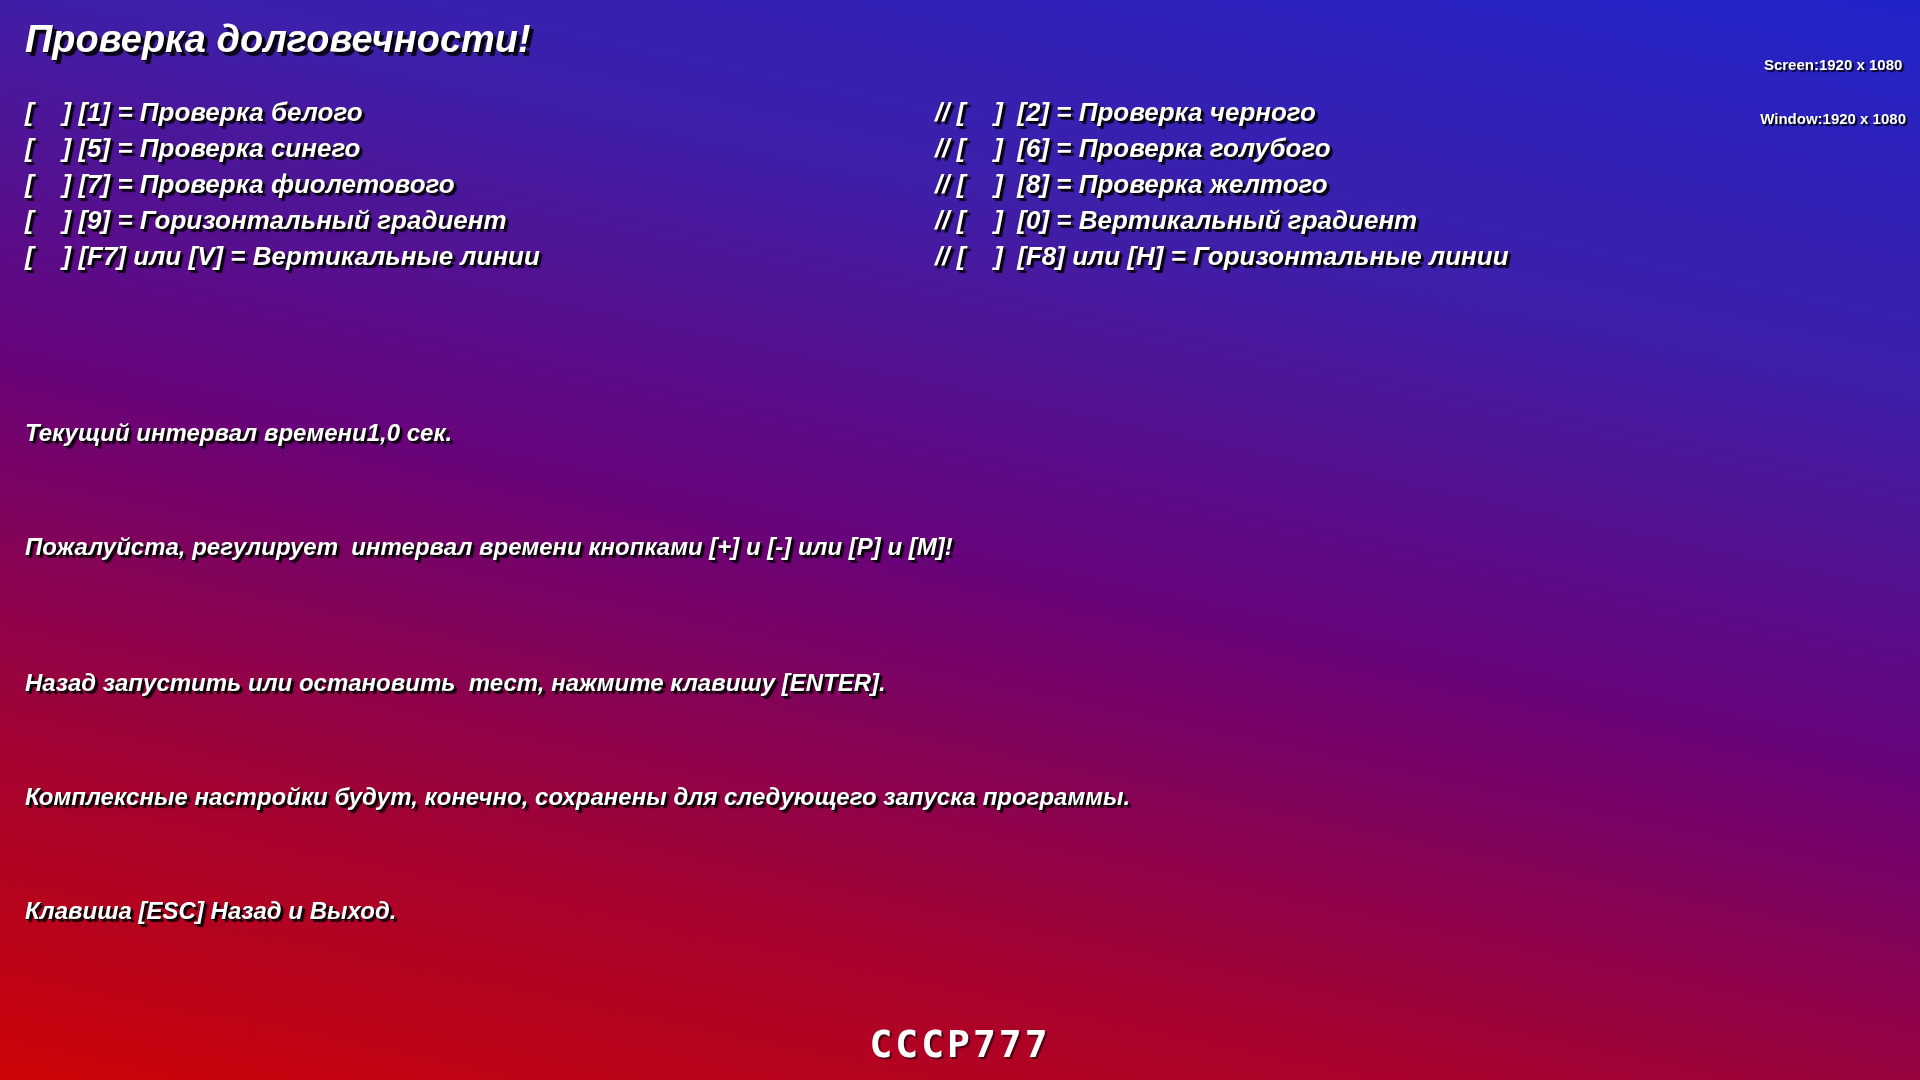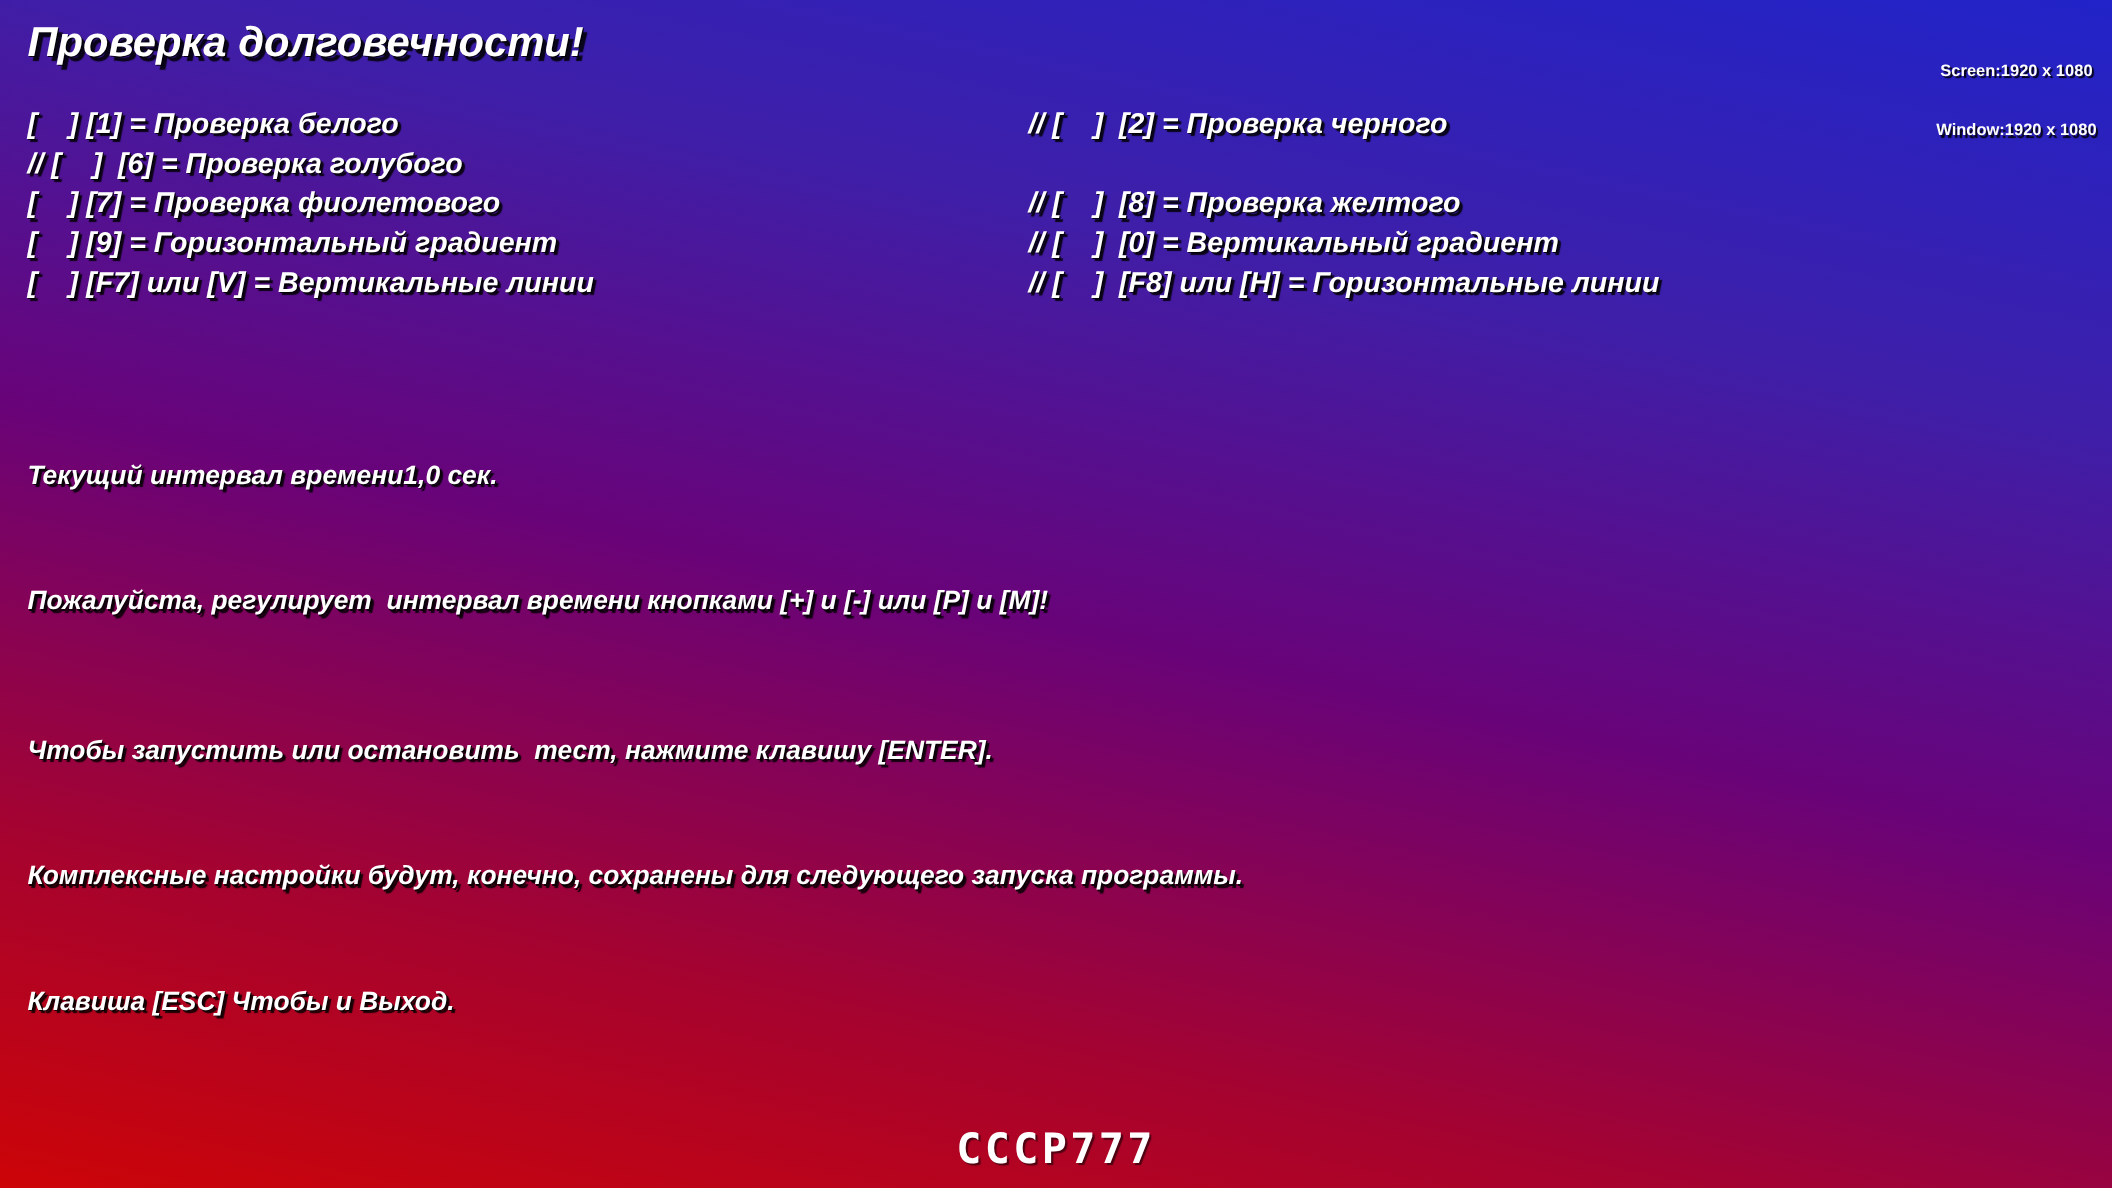--- a/index.html
+++ b/index.html
@@ -96,20 +96,21 @@
     <div>Screen:1920 x 1080</div>
     <div>Window:1920 x 1080</div>
   </div>
 
   <div class="menu">
     <div class="menu-row txt">
       <span class="menu-left">[    ] [1] = Проверка белого</span>
       <span class="menu-right">// [    ]  [2] = Проверка черного</span>
     </div>
     <div class="menu-row txt">
+      <span class="menu-left">[    ] [5] = Проверка синего</span>
       <span class="menu-right">// [    ]  [6] = Проверка голубого</span>
     </div>
     <div class="menu-row txt">
       <span class="menu-left">[    ] [7] = Проверка фиолетового</span>
       <span class="menu-right">// [    ]  [8] = Проверка желтого</span>
     </div>
     <div class="menu-row txt">
       <span class="menu-left">[    ] [9] = Горизонтальный градиент</span>
       <span class="menu-right">// [    ]  [0] = Вертикальный градиент</span>
     </div>
@@ -119,20 +120,20 @@
     </div>
   </div>
 
   <div class="block block-interval txt">
     <div>Текущий интервал времени1,0 сек.</div>
     <div>Пожалуйста, регулирует  интервал времени кнопками [+] и [-] или [P] и [M]!</div>
   </div>
 
 
   <div class="block block-controls txt">
-    <div>Чтобы запустить или остановить  тест, нажмите клавишу [ENTER].</div>
+    <div>Назад запустить или остановить  тест, нажмите клавишу [ENTER].</div>
     <div>Комплексные настройки будут, конечно, сохранены для следующего запуска программы.</div>
-    <div>Клавиша [ESC] Чтобы и Выход.</div>
+    <div>Клавиша [ESC] Назад и Выход.</div>
   </div>
 
   <div class="footer">CCCP777</div>
 
 </div>
 
 </body></html>

